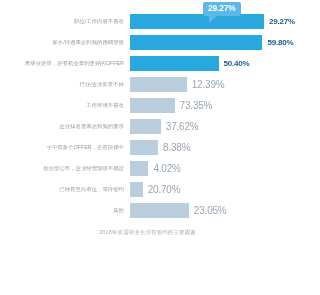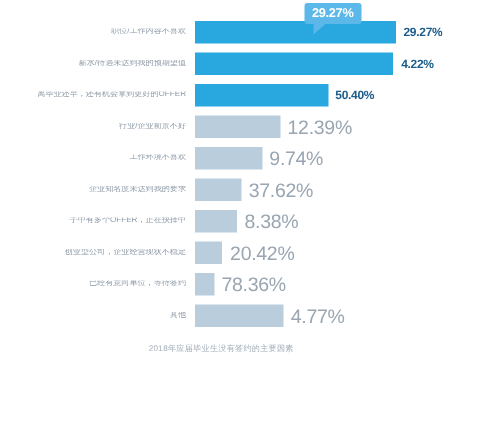--- a/index.html
+++ b/index.html
@@ -90,21 +90,21 @@
     font-size: 8px;
     font-weight: bold;
     color: #1b5c8a;
     margin-left: 5px;
     white-space: nowrap;
     letter-spacing: -0.2px;
   }
   .row-value.muted {
     font-weight: normal;
     color: #9aa6b2;
-    font-size: 13px;
+    font-size: 10px;
   }
   .caption {
     position: absolute;
     left: 0;
     bottom: 9px;
     width: 295px;
     text-align: center;
     font-size: 5.4px;
     color: #a2adb8;
     letter-spacing: 0.2px;
@@ -124,76 +124,76 @@
         <div class="row-label">职位/工作内容不喜欢</div>
         <div class="row-bar-wrap">
           <div class="bar" style="width: 134px;"></div>
           <div class="row-value">29.27%</div>
         </div>
       </div>
       <div class="row">
         <div class="row-label">薪水/待遇未达到我的预期望值</div>
         <div class="row-bar-wrap">
           <div class="bar" style="width: 132.443px;"></div>
-          <div class="row-value">4.22%</div>
+          <div class="row-value">59.80%</div>
         </div>
       </div>
       <div class="row">
         <div class="row-label">离毕业还早，还有机会拿到更好的OFFER</div>
         <div class="row-bar-wrap">
           <div class="bar" style="width: 88.5398px;"></div>
           <div class="row-value">50.40%</div>
         </div>
       </div>
       <div class="row">
         <div class="row-label">行业/企业前景不好</div>
         <div class="row-bar-wrap">
           <div class="bar muted" style="width: 56.7222px;"></div>
           <div class="row-value muted">12.39%</div>
         </div>
       </div>
       <div class="row">
         <div class="row-label">工作环境不喜欢</div>
         <div class="row-bar-wrap">
           <div class="bar muted" style="width: 44.5904px;"></div>
-          <div class="row-value muted">9.74%</div>
+          <div class="row-value muted">73.35%</div>
         </div>
       </div>
       <div class="row">
         <div class="row-label">企业知名度未达到我的要求</div>
         <div class="row-bar-wrap">
           <div class="bar muted" style="width: 30.8104px;"></div>
           <div class="row-value muted">37.62%</div>
         </div>
       </div>
       <div class="row">
         <div class="row-label">手中有多个OFFER，正在抉择中</div>
         <div class="row-bar-wrap">
           <div class="bar muted" style="width: 28.0178px;"></div>
           <div class="row-value muted">8.38%</div>
         </div>
       </div>
       <div class="row">
         <div class="row-label">创业型公司，企业经营现状不稳定</div>
         <div class="row-bar-wrap">
           <div class="bar muted" style="width: 18.4038px;"></div>
-          <div class="row-value muted">20.42%</div>
+          <div class="row-value muted">4.02%</div>
         </div>
       </div>
       <div class="row">
         <div class="row-label">已经有意向单位，等待签约</div>
         <div class="row-bar-wrap">
           <div class="bar muted" style="width: 12.6812px;"></div>
-          <div class="row-value muted">78.36%</div>
+          <div class="row-value muted">20.70%</div>
         </div>
       </div>
       <div class="row">
         <div class="row-label">其他</div>
         <div class="row-bar-wrap">
           <div class="bar muted" style="width: 58.8282px;"></div>
-          <div class="row-value muted">4.77%</div>
+          <div class="row-value muted">23.05%</div>
         </div>
       </div>
     </div>
 
   <div class="caption">2018年应届毕业生没有签约的主要因素</div>
 
 </div>
 
 </body></html>

